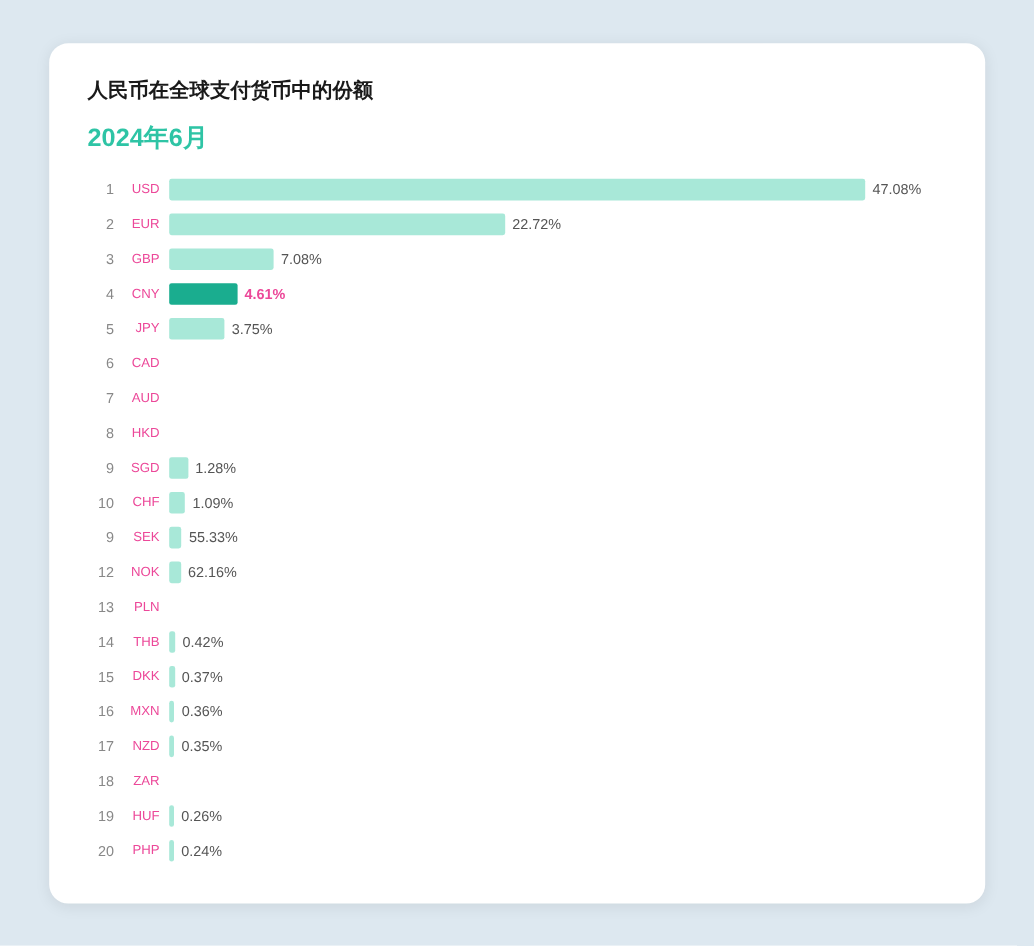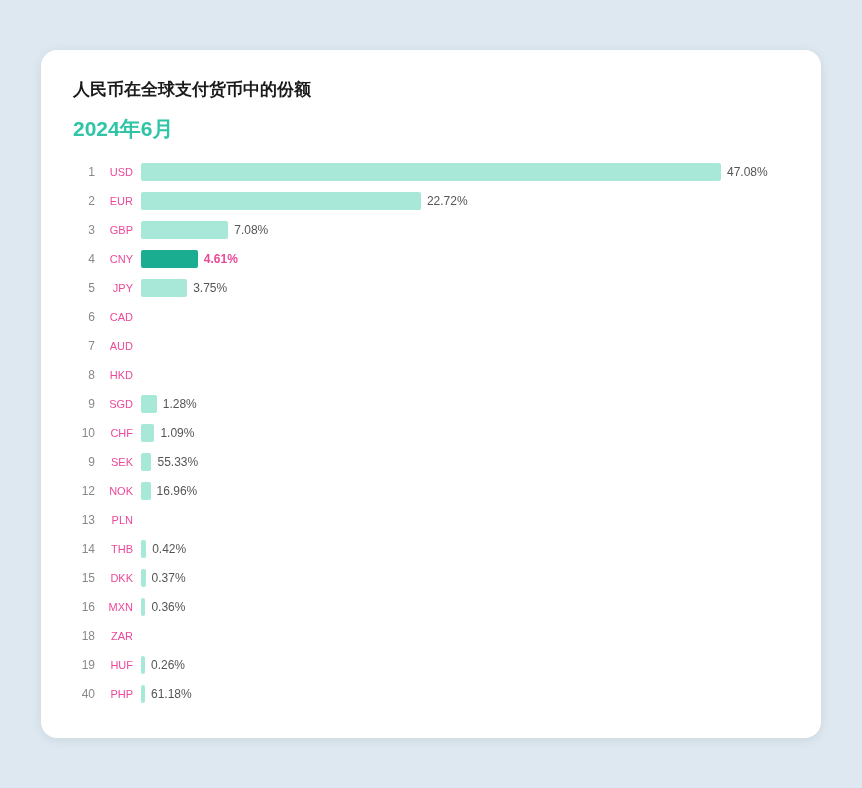--- a/index.html
+++ b/index.html
@@ -161,21 +161,21 @@
         <div class="bar-wrap">
           <div class="bar normal" style="width: 10.4715px;"></div>
           <span class="bar-value">55.33%</span>
         </div>
       </div>
       <div class="bar-row">
         <span class="rank">12</span>
         <span class="currency">NOK</span>
         <div class="bar-wrap">
           <div class="bar normal" style="width: 9.60918px;"></div>
-          <span class="bar-value">16.96%</span>
+          <span class="bar-value">62.16%</span>
         </div>
       </div>
       <div class="bar-row">
         <span class="rank">13</span>
         <span class="currency">PLN</span>
       </div>
       <div class="bar-row">
         <span class="rank">14</span>
         <span class="currency">THB</span>
         <div class="bar-wrap">
@@ -193,33 +193,41 @@
       </div>
       <div class="bar-row">
         <span class="rank">16</span>
         <span class="currency">MXN</span>
         <div class="bar-wrap">
           <div class="bar normal" style="width: 4.435px;"></div>
           <span class="bar-value">0.36%</span>
         </div>
       </div>
       <div class="bar-row">
+        <span class="rank">17</span>
+        <span class="currency">NZD</span>
+        <div class="bar-wrap">
+          <div class="bar normal" style="width: 4.31181px;"></div>
+          <span class="bar-value">0.35%</span>
+        </div>
+      </div>
+      <div class="bar-row">
         <span class="rank">18</span>
         <span class="currency">ZAR</span>
       </div>
       <div class="bar-row">
         <span class="rank">19</span>
         <span class="currency">HUF</span>
         <div class="bar-wrap">
           <div class="bar normal" style="width: 4px;"></div>
           <span class="bar-value">0.26%</span>
         </div>
       </div>
       <div class="bar-row">
-        <span class="rank">40</span>
+        <span class="rank">20</span>
         <span class="currency">PHP</span>
         <div class="bar-wrap">
           <div class="bar normal" style="width: 4px;"></div>
-          <span class="bar-value">61.18%</span>
+          <span class="bar-value">0.24%</span>
         </div>
       </div>
     </div>
 </div>
 
 </body></html>

